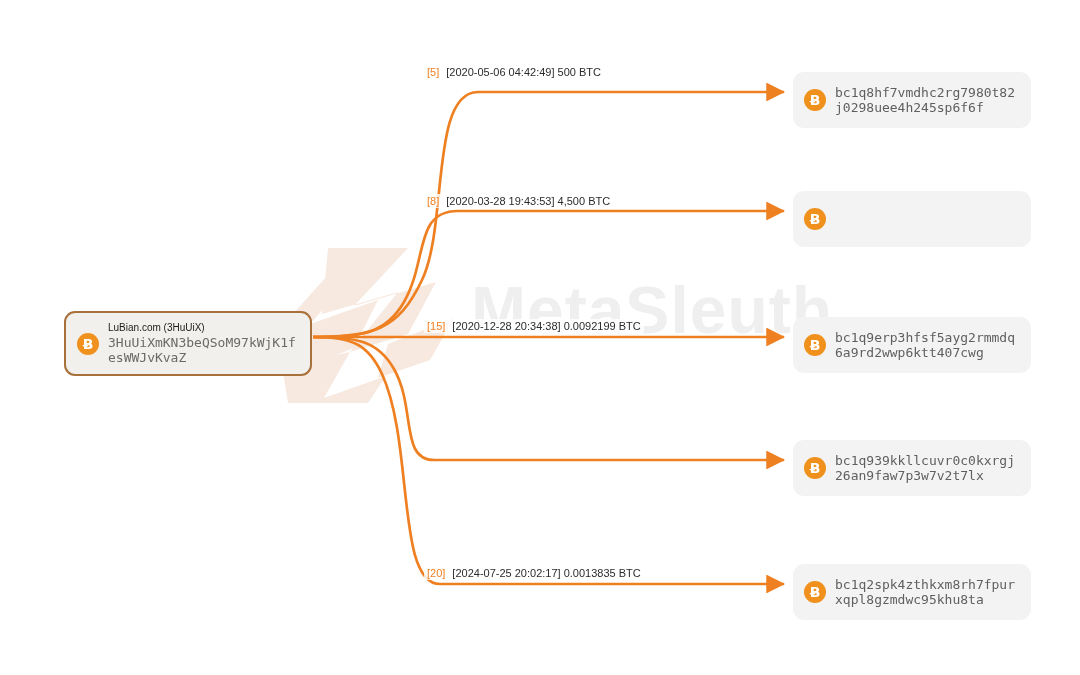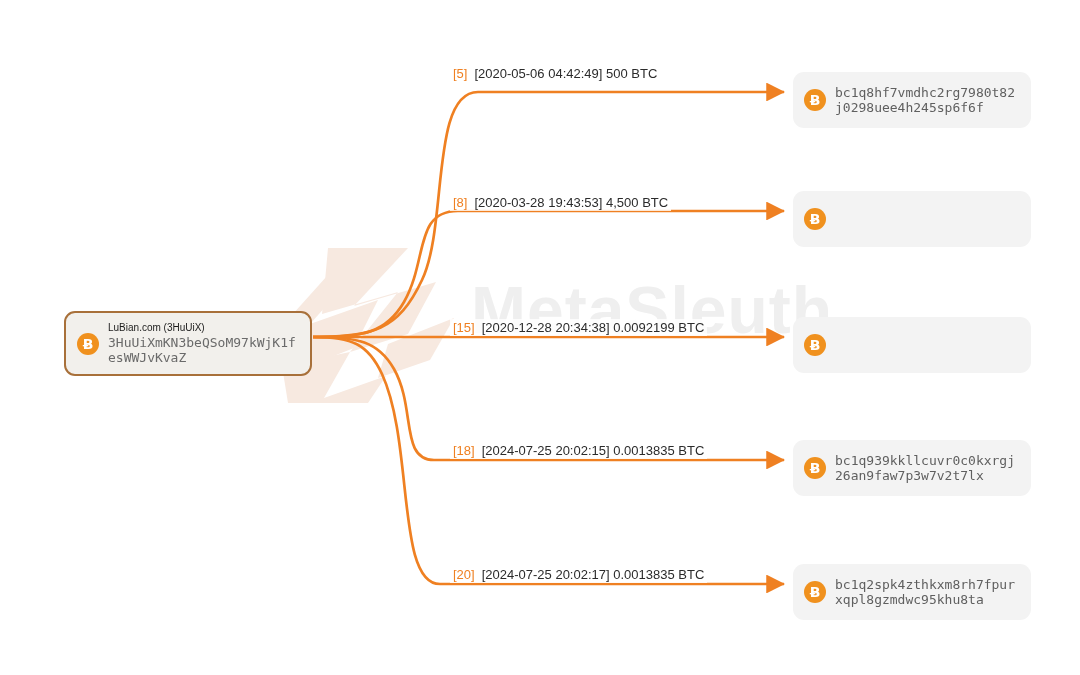--- a/index.html
+++ b/index.html
@@ -50,26 +50,25 @@
     position: absolute;
     inset: 0;
     z-index: 1;
   }
 
   
   .edge-label {
     position: absolute;
     z-index: 3;
     white-space: nowrap;
-    font-size: 13px;
+    font-size: 11px;
     font-family: "Liberation Sans", sans-serif;
     color: #2b2b2b;
     background: rgba(255,255,255,0.82);
     padding: 1px 3px;
-    margin-left: 26px;
   }
   .edge-label .idx {
     color: #ef8022;
     margin-right: 7px;
   }
 
   
   .node {
     position: absolute;
     z-index: 4;
@@ -165,23 +164,20 @@
 
   <div class="edge-label" style="left:424px; top:65px;">
     <span class="idx">[5]</span><span>[2020-05-06 04:42:49] 500 BTC</span>
   </div>
   <div class="edge-label" style="left:424px; top:194px;">
     <span class="idx">[8]</span><span>[2020-03-28 19:43:53] 4,500 BTC</span>
   </div>
   <div class="edge-label" style="left:424px; top:319px;">
     <span class="idx">[15]</span><span>[2020-12-28 20:34:38] 0.0092199 BTC</span>
   </div>
-  <div class="edge-label" style="left:424px; top:442px;">
-    <span class="idx">[18]</span><span>[2024-07-25 20:02:15] 0.0013835 BTC</span>
-  </div>
   <div class="edge-label" style="left:424px; top:566px;">
     <span class="idx">[20]</span><span>[2024-07-25 20:02:17] 0.0013835 BTC</span>
   </div>
 
   <div class="node node-source">
     <div class="btc-icon">Ƀ</div>
     <div class="node-body">
       <div class="node-title">LuBian.com (3HuUiX)</div>
       <div class="node-addr">3HuUiXmKN3beQSoM97kWjK1fesWWJvKvaZ</div>
     </div>
@@ -193,20 +189,23 @@
       <div class="node-addr">bc1q8hf7vmdhc2rg7980t82j0298uee4h245sp6f6f</div>
     </div>
   </div>
 
   <div class="node node-dest" style="top:191px;">
     <div class="btc-icon">Ƀ</div>
   </div>
 
   <div class="node node-dest" style="top:317px;">
     <div class="btc-icon">Ƀ</div>
+    <div class="node-body">
+      <div class="node-addr">bc1q9erp3hfsf5ayg2rmmdq6a9rd2wwp6ktt407cwg</div>
+    </div>
   </div>
 
   <div class="node node-dest" style="top:440px;">
     <div class="btc-icon">Ƀ</div>
     <div class="node-body">
       <div class="node-addr">bc1q939kkllcuvr0c0kxrgj26an9faw7p3w7v2t7lx</div>
     </div>
   </div>
 
   <div class="node node-dest" style="top:564px;">

